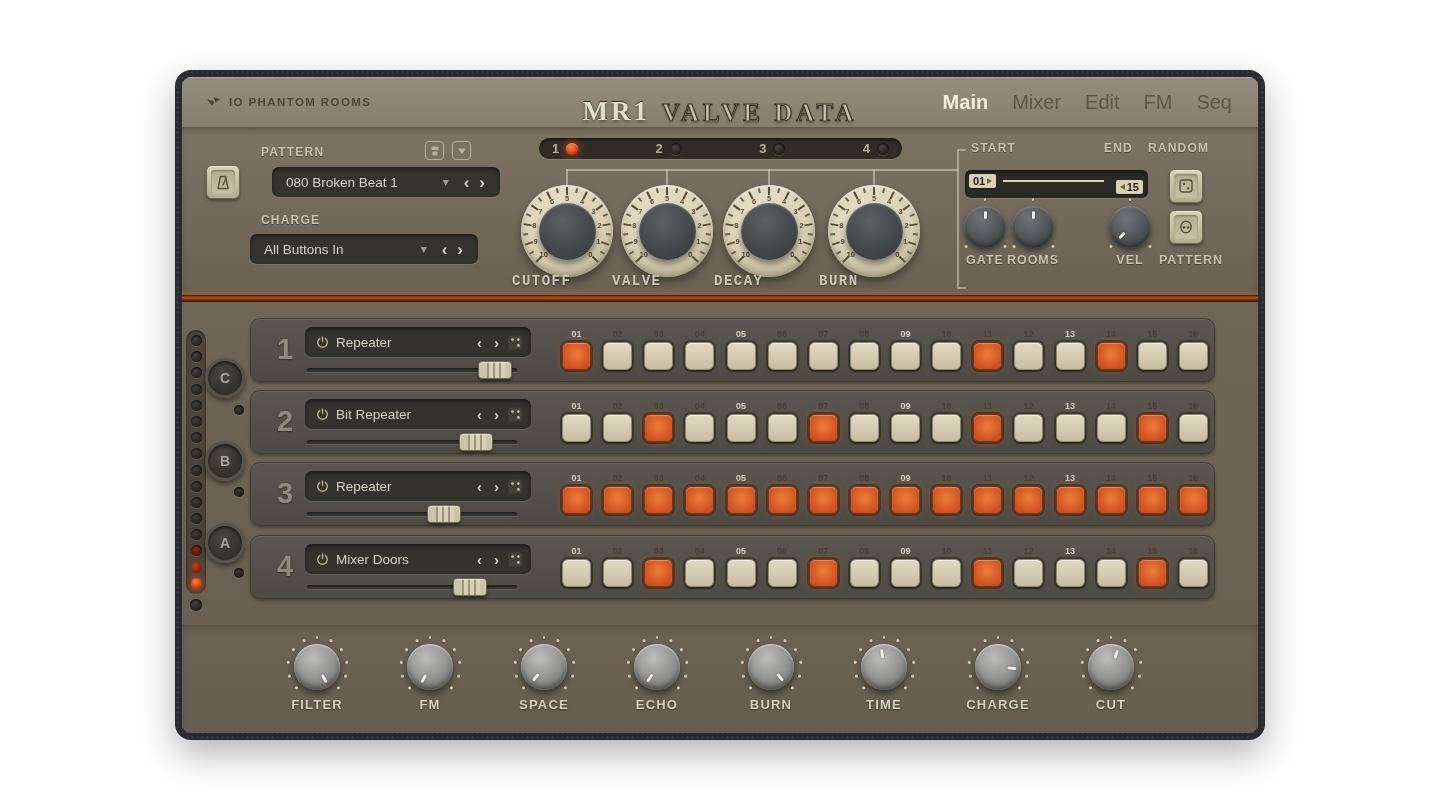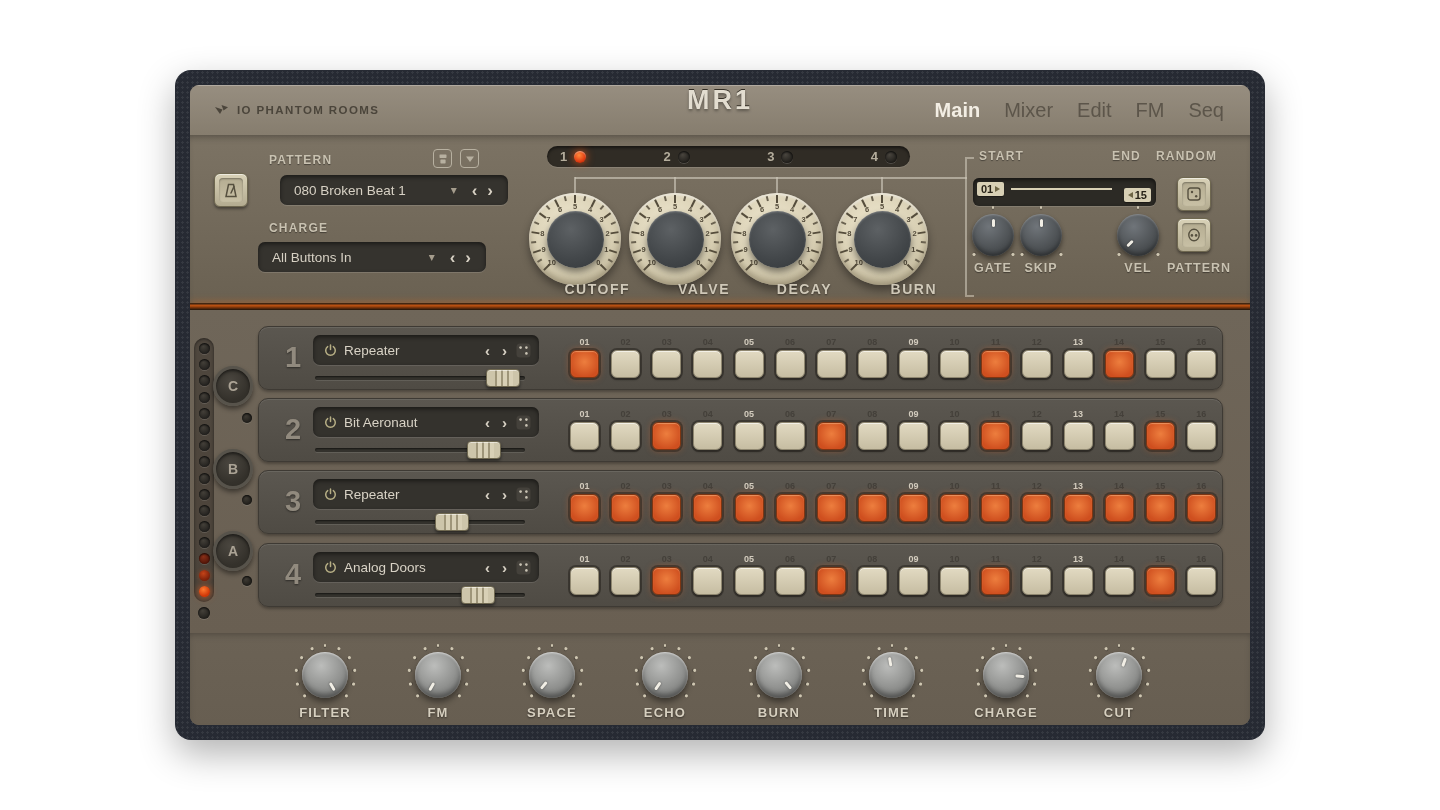--- a/index.html
+++ b/index.html
@@ -4,30 +4,30 @@
 <style>
   html,body{margin:0;padding:0;background:#ffffff;width:1440px;height:810px;overflow:hidden;
     font-family:"Liberation Sans","DejaVu Sans",sans-serif;-webkit-font-smoothing:antialiased;}
   *{box-sizing:border-box;}
 
   
   .plugin-window{position:absolute;left:175px;top:70px;width:1090px;height:670px;border-radius:16px;
     background:#262a33;
     background-image:radial-gradient(rgba(255,255,255,.07) 1px,transparent 1.2px);
     background-size:5px 5px;
-    padding:15px;box-shadow:0 14px 36px rgba(0,0,0,.30);}
+    padding:7px;box-shadow:0 14px 36px rgba(0,0,0,.30);}
   .chassis{position:relative;width:100%;height:100%;border-radius:9px;overflow:hidden;background:#6e6558;}
 
   
   .hdr{position:absolute;left:0;right:0;top:0;height:50px;
     background:linear-gradient(#978e80,#867d6e);
     box-shadow:inset 0 1px 0 rgba(255,255,255,.25), 0 1px 2px rgba(0,0,0,.35);}
   .brand{position:absolute;left:24px;top:0;height:50px;display:flex;align-items:center;gap:8px;
     color:#4b453b;font-size:11.5px;font-weight:bold;letter-spacing:1.4px;}
-  .title-wrap{position:absolute;left:0;right:0;top:0;height:50px;display:flex;align-items:flex-start;justify-content:center;gap:12px;}
+  .title-wrap{position:absolute;left:0;right:0;top:0;height:50px;display:flex;align-items:flex-end;justify-content:center;gap:12px;font-family:Liberation Serif, serif;}
   .title-main{font-size:27px;font-weight:800;letter-spacing:3px;color:#e3ddd0;
     text-shadow:0 -1px 0 #332e25,0 2px 3px rgba(0,0,0,.35);}
   .title-sub{font-size:25px;font-weight:800;letter-spacing:4px;color:#c4bcab;
     -webkit-text-stroke:1.2px #3a342b;text-shadow:0 1px 0 rgba(255,255,255,.25),0 2px 3px rgba(0,0,0,.3);}
   .nav{position:absolute;right:26px;top:0;height:50px;display:flex;align-items:center;gap:24px;}
   .nav span{font-size:20px;color:#5c554a;cursor:default;}
   .nav span.active{color:#f3eee4;font-weight:bold;}
 
   
   .upper{position:absolute;left:0;right:0;top:50px;height:168px;
@@ -70,22 +70,22 @@
     background:radial-gradient(circle at 44% 36%,#efe7cf,#d7ceb2 58%,#b3aa8d);
     box-shadow:0 5px 9px rgba(0,0,0,.38),inset 0 -4px 6px rgba(110,100,75,.45),inset 0 2px 3px rgba(255,255,255,.6);}
   .dial-scale{position:absolute;inset:0;}
   .dial-tick{position:absolute;left:50%;top:50%;width:2px;height:45px;margin:-45px 0 0 -1px;transform-origin:50% 100%;}
   .dial-tick::after{content:'';position:absolute;left:0;top:1px;width:1.5px;height:5px;background:#6a6250;}
   .dial-tick.major::after{height:8px;width:2px;background:#554d3c;}
   .dial-num{position:absolute;font-size:7.5px;font-weight:bold;color:#554d3c;width:10px;text-align:center;}
   .dial-cap{position:absolute;left:50%;top:50%;width:57px;height:57px;margin:-28.5px 0 0 -28.5px;border-radius:50%;
     background:radial-gradient(circle at 42% 32%,#5d6164,#43474a 58%,#33373a);
     box-shadow:0 4px 7px rgba(0,0,0,.45),inset 0 1px 2px rgba(255,255,255,.25);cursor:pointer;}
-  .knob-label{position:absolute;width:110px;text-align:right;font-size:14px;font-weight:bold;letter-spacing:1.5px;
-    color:#cfc8b8;text-shadow:0 1px 2px rgba(0,0,0,.45);}
+  .knob-label{position:absolute;width:110px;text-align:left;font-size:14px;font-weight:bold;letter-spacing:1.5px;
+    color:#cfc8b8;text-shadow:0 1px 2px rgba(0,0,0,.45);font-family:Liberation Mono, monospace;}
 
   
   .seq-range{position:absolute;left:783px;top:43px;width:183px;height:28px;background:#2c2a25;border-radius:6px;
     box-shadow:inset 0 2px 4px rgba(0,0,0,.55),0 1px 0 rgba(255,255,255,.12);cursor:pointer;}
   .range-tag{position:absolute;background:#d8d0b5;color:#282318;font-size:11px;font-weight:bold;
     height:14px;line-height:14px;padding:0 4px;border-radius:2px;box-shadow:0 1px 1px rgba(0,0,0,.4);}
   .range-tag.start{left:4px;top:4px;}
   .range-tag.end{right:5px;bottom:4px;}
   .range-tag .tri{display:inline-block;width:0;height:0;border-top:3.5px solid transparent;border-bottom:3.5px solid transparent;vertical-align:1px;}
   .range-tag.start .tri{border-left:5px solid #6e6545;margin-left:2px;}
@@ -175,20 +175,21 @@
     <div class="hdr">
       <div class="brand">
         <svg width="15" height="13" viewBox="0 0 15 13">
           <path d="M1 3 L8.5 5.6 L6 10 Z" fill="#4b453b"></path>
             <path d="M7.5 1 L14 3.2 L9.6 6.4 Z" fill="#4b453b"></path>
         </svg>
         <span>IO PHANTOM ROOMS</span>
       </div>
       <div class="title-wrap">
         <span class="title-main">MR1</span>
+        <span class="title-sub">VALVE DATA</span>
       </div>
       <div class="nav">
         <span class="active">Main</span>
         <span>Mixer</span>
         <span>Edit</span>
         <span>FM</span>
         <span>Seq</span>
       </div>
     </div>
 
@@ -433,21 +434,21 @@
           <div class="knob-dot" style="transform: rotate(135deg);"></div>
         </div>
       <div class="knob seq-knob" style="left:927px;top:79px;">
           <div class="pointer" style="transform: rotate(-135deg);"></div>
           <div class="knob-dot" style="transform: rotate(-135deg);"></div>
           <div class="knob-dot" style="transform: rotate(0deg);"></div>
           <div class="knob-dot" style="transform: rotate(135deg);"></div>
         </div>
 
       <div class="small-label" style="left:773px;top:126px;width:60px;">GATE</div>
-      <div class="small-label" style="left:821px;top:126px;width:60px;">SKIP</div>
+      <div class="small-label" style="left:821px;top:126px;width:60px;">ROOMS</div>
       <div class="small-label" style="left:918px;top:126px;width:60px;">VEL</div>
       <div class="small-label" style="left:972px;top:126px;width:74px;">PATTERN</div>
 
       <div class="sq-btn" style="left:987px;top:42px;">
         <span class="inner">
           <svg width="14" height="14" viewBox="0 0 14 14">
             <rect x="1" y="1" width="12" height="12" rx="2.5" fill="none" stroke="#56503f" stroke-width="1.4"></rect>
             <circle cx="5" cy="5" r="1.2" fill="#56503f"></circle>
               <circle cx="9.2" cy="9.2" r="1.2" fill="#56503f"></circle>
           </svg>
@@ -583,21 +584,21 @@
           </div>
       </div>
 
       <div class="track-row" style="top:88px;">
         <div class="track-num">2</div>
         <div class="name-panel">
           <svg width="15" height="15" viewBox="0 0 16 16">
             <path d="M8 2.2v4.6" stroke="#b6ae85" stroke-width="1.6" fill="none" stroke-linecap="round"></path>
             <path d="M5 3.9a5.1 5.1 0 1 0 6 0" stroke="#b6ae85" stroke-width="1.6" fill="none" stroke-linecap="round"></path>
           </svg>
-          <span class="tname">Bit Aeronaut</span>
+          <span class="tname">Bit Repeater</span>
           <span class="arr">‹</span>
           <span class="arr">›</span>
           <svg width="15" height="15" viewBox="0 0 15 15">
             <rect x="0.5" y="0.5" width="14" height="14" rx="3.5" fill="#44413b"></rect>
             <circle cx="4.6" cy="4.6" r="1.3" fill="#c9c3b4"></circle>
               <circle cx="10.4" cy="4.6" r="1.3" fill="#c9c3b4"></circle>
               <circle cx="10.4" cy="10.4" r="1.3" fill="#c9c3b4"></circle>
           </svg>
         </div>
         <div class="vol-slider">
@@ -761,21 +762,21 @@
           </div>
       </div>
 
       <div class="track-row" style="top:233px;">
         <div class="track-num">4</div>
         <div class="name-panel">
           <svg width="15" height="15" viewBox="0 0 16 16">
             <path d="M8 2.2v4.6" stroke="#b6ae85" stroke-width="1.6" fill="none" stroke-linecap="round"></path>
             <path d="M5 3.9a5.1 5.1 0 1 0 6 0" stroke="#b6ae85" stroke-width="1.6" fill="none" stroke-linecap="round"></path>
           </svg>
-          <span class="tname">Analog Doors</span>
+          <span class="tname">Mixer Doors</span>
           <span class="arr">‹</span>
           <span class="arr">›</span>
           <svg width="15" height="15" viewBox="0 0 15 15">
             <rect x="0.5" y="0.5" width="14" height="14" rx="3.5" fill="#44413b"></rect>
             <circle cx="4.6" cy="4.6" r="1.3" fill="#c9c3b4"></circle>
               <circle cx="10.4" cy="4.6" r="1.3" fill="#c9c3b4"></circle>
               <circle cx="10.4" cy="10.4" r="1.3" fill="#c9c3b4"></circle>
           </svg>
         </div>
         <div class="vol-slider">

